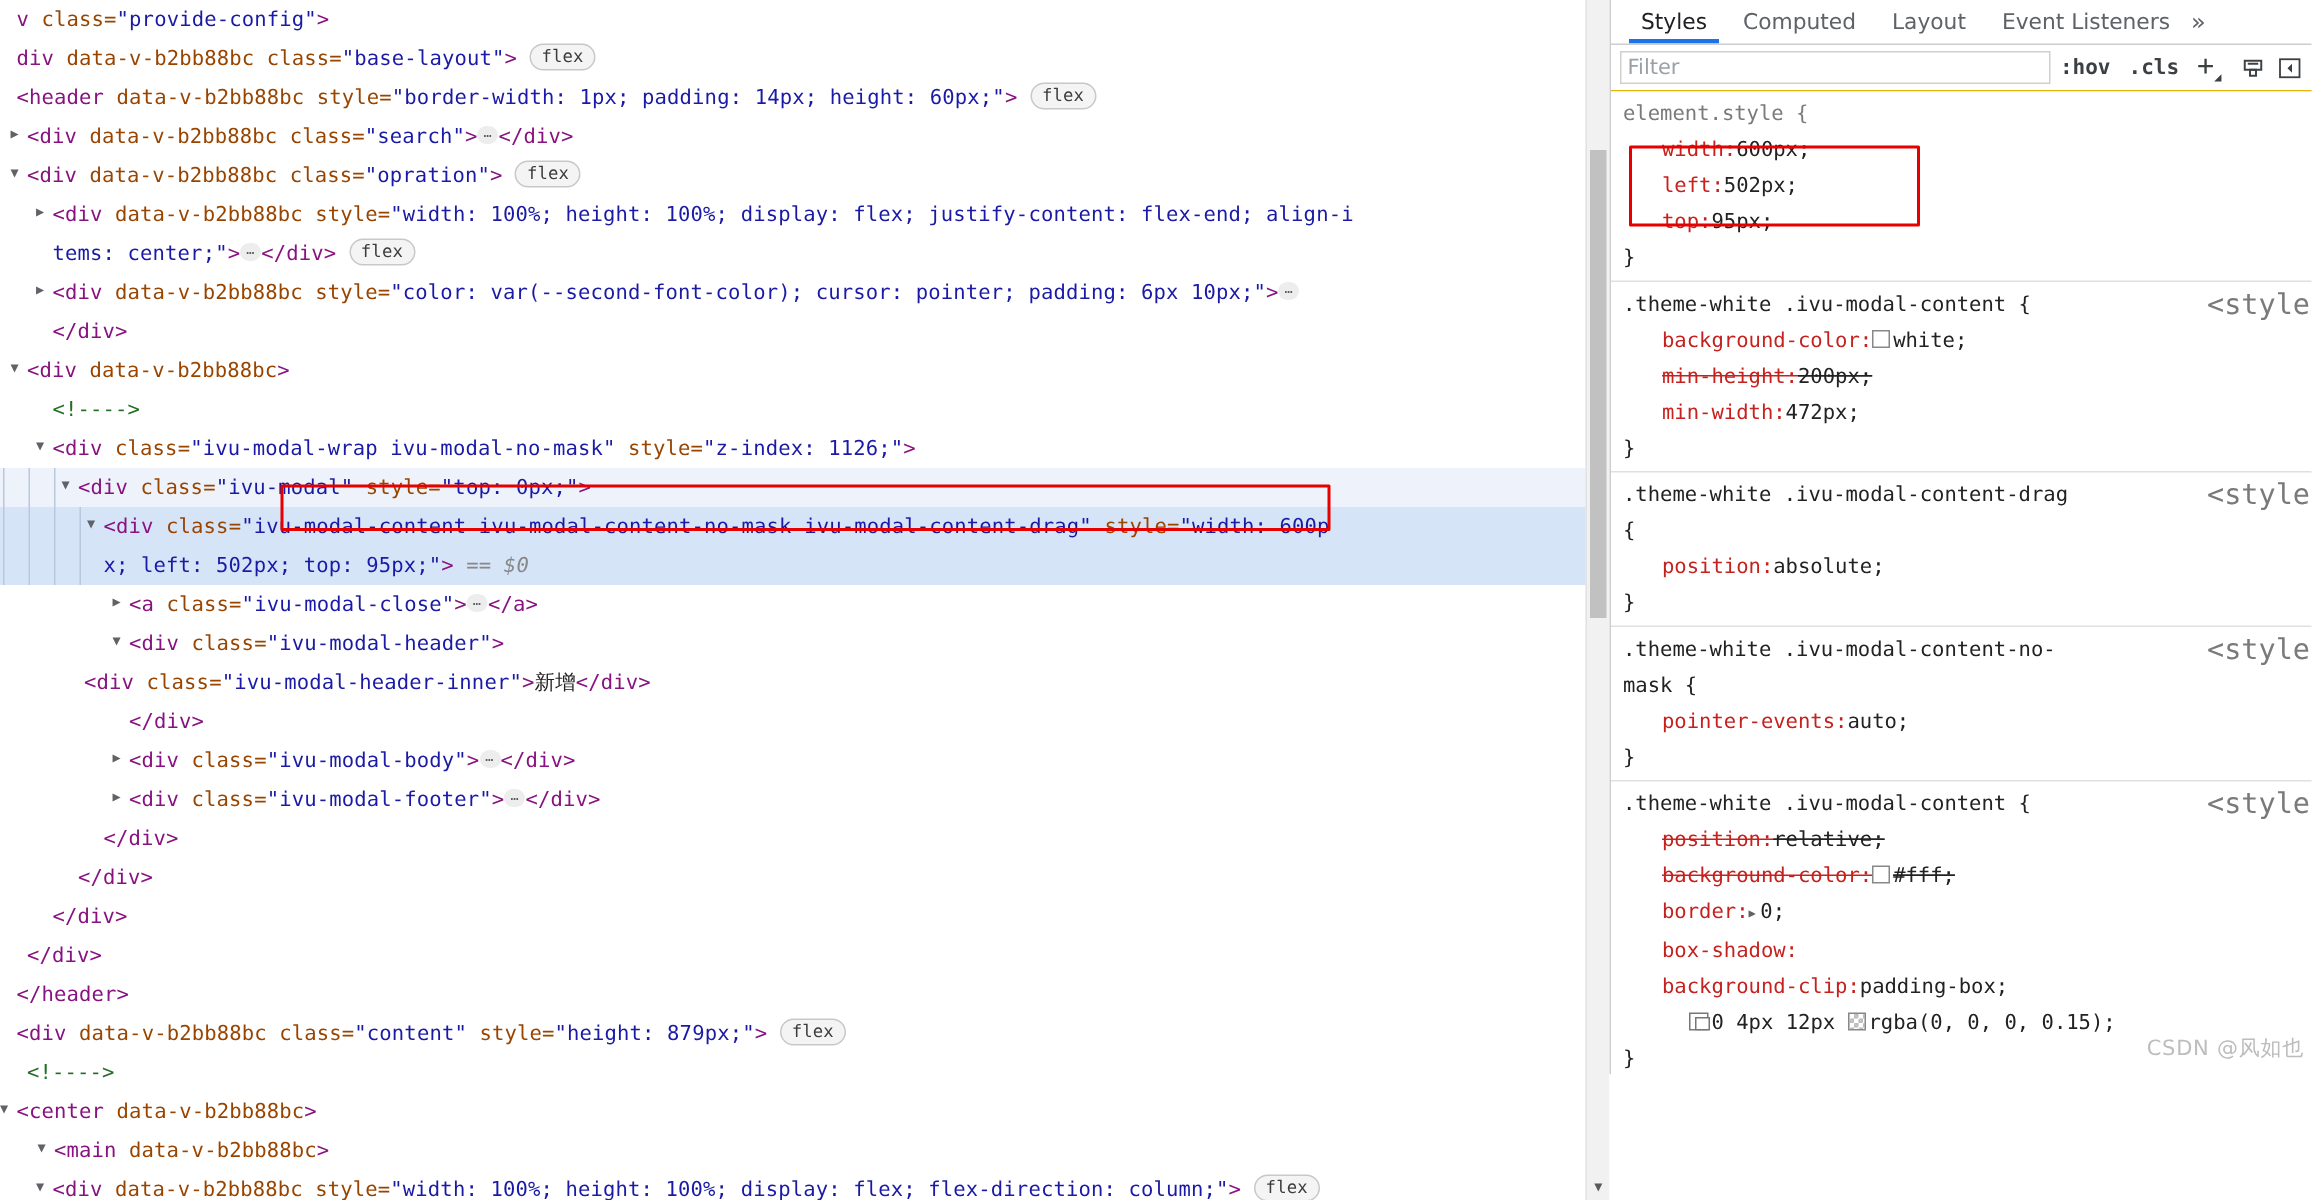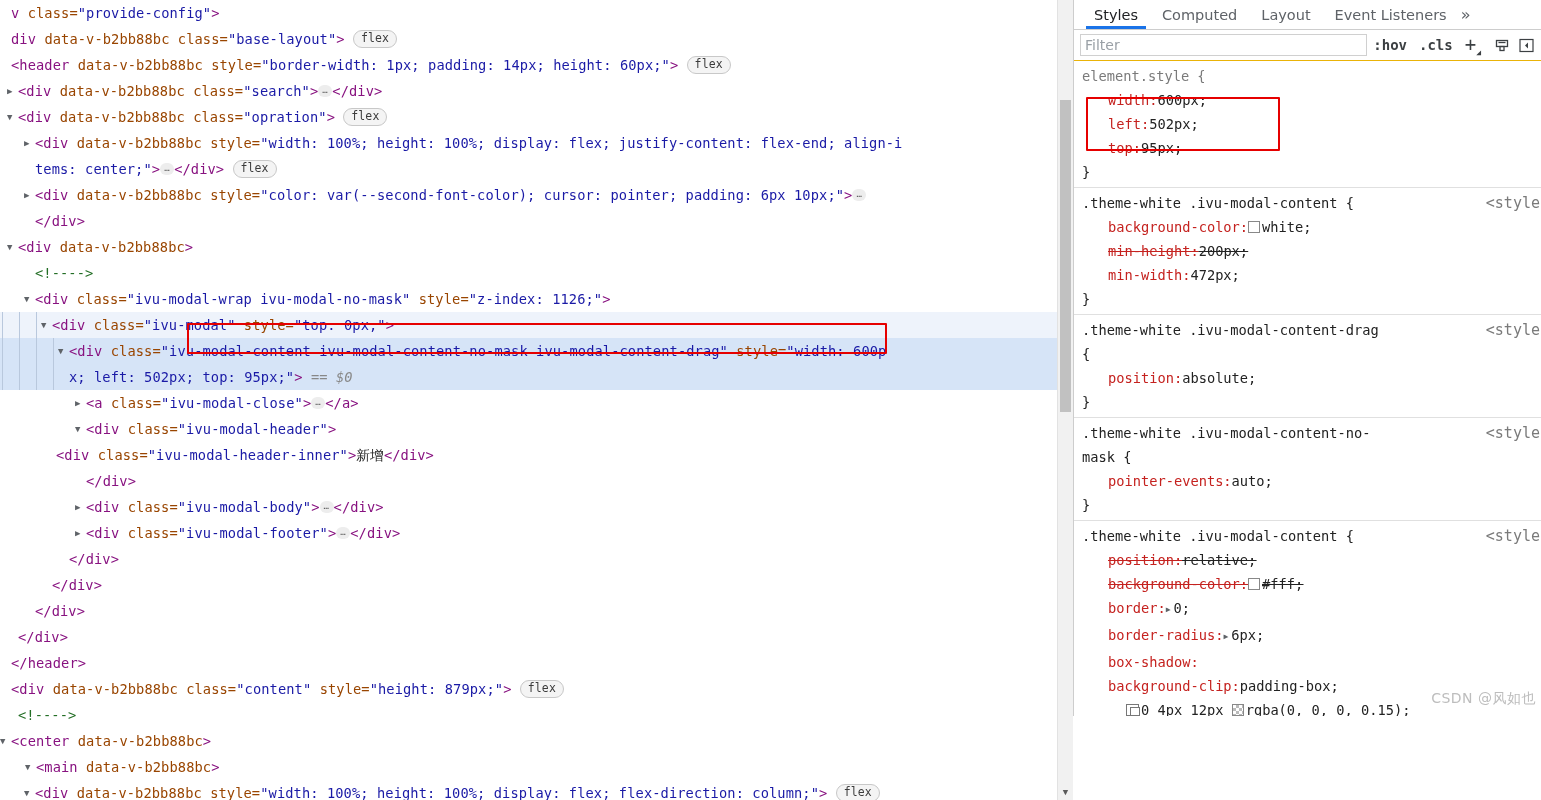--- a/index.html
+++ b/index.html
@@ -291,21 +291,21 @@
     left: 3px; top: 2px;
     width: 8px; height: 7px;
     border: 1px solid #777;
     background: #fff;
   }
   .stylelink {
     position: absolute;
     right: 2px;
     top: 3px;
     color: #7a7a7a;
-    font-size: 15px;
+    font-size: 19px;
     font-family: "DejaVu Sans Mono", "Liberation Mono", monospace;
   }
   .rule-line { display: block; }
 
   .watermark {
     position: absolute;
     right: 6px;
     bottom: 8px;
     color: #bdbdbd;
     font-family: "DejaVu Sans", "Liberation Sans", sans-serif;
@@ -425,21 +425,20 @@
           <span class="rule-line sel-txt">mask {</span>
           <span class="rule-line"><span class="prop">pointer-events: </span><span class="pval">auto;</span></span>
           <span class="rule-line sel-txt">}</span>
         </div>
         <div class="rule">
           <span class="stylelink">&lt;style</span>
           <span class="rule-line sel-txt">.theme-white .ivu-modal-content {</span>
           <span class="rule-line strike"><span class="prop">position: </span><span class="pval">relative;</span></span>
           <span class="rule-line strike"><span class="prop">background-color: </span><span class="swatch" style="background: rgb(255, 255, 255);"></span><span class="pval">#fff;</span></span>
           <span class="rule-line"><span class="prop">border: </span><span class="expander">▶</span><span class="pval">0;</span></span>
-          <span class="rule-line"><span class="prop">border-radius: </span><span class="expander">▶</span><span class="pval">6px;</span></span>
           <span class="rule-line"><span class="prop">box-shadow:</span><span class="pval"></span></span>
           <span class="rule-line"><span class="prop">background-clip: </span><span class="pval">padding-box;</span></span>
           <span class="rule-line"><span class="prop" style="padding-left: 44px;"></span><span class="shadow-icon"></span><span class="pval">0 4px 12px </span><span class="swatch checker"></span><span class="pval">rgba(0, 0, 0, 0.15);</span></span>
           <span class="rule-line sel-txt">}</span>
         </div>
         <div class="rule">
           <span class="stylelink">&lt;style</span>
           <span class="rule-line sel-txt">.theme-white .ivu-modal-wrap * {</span>
           <span class="rule-line"><span class="prop">box-sizing: </span><span class="pval">border-box;</span></span>
         </div>

